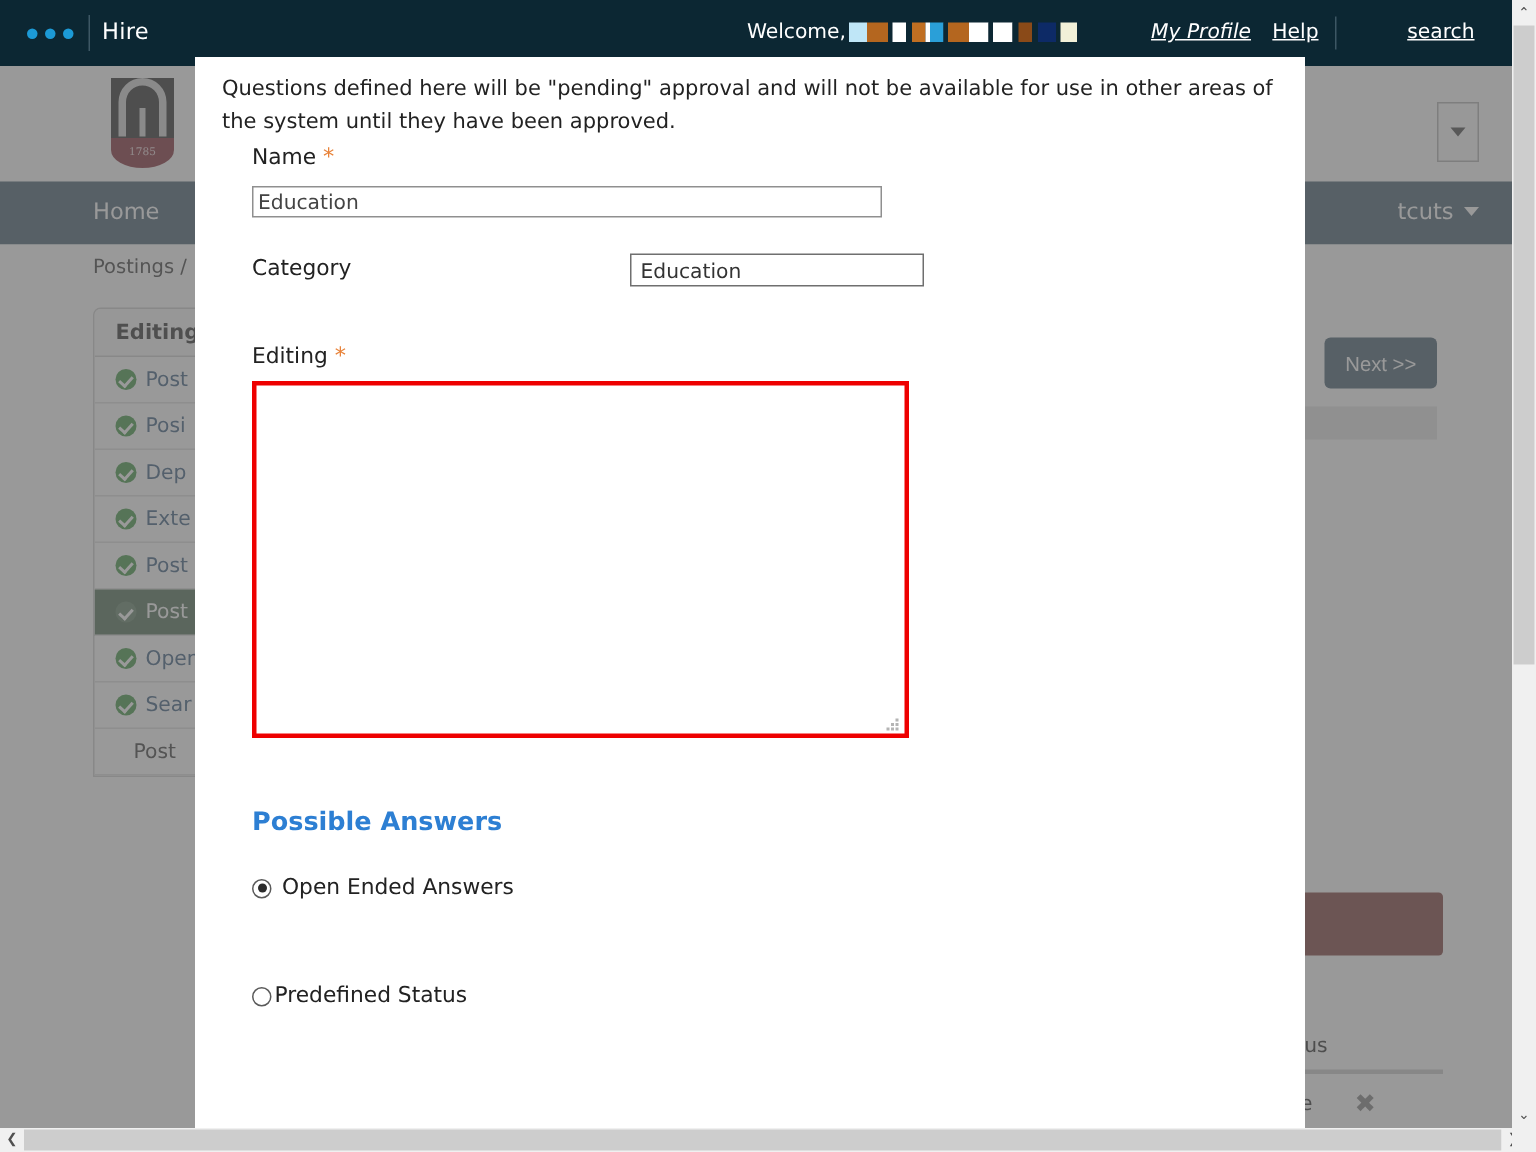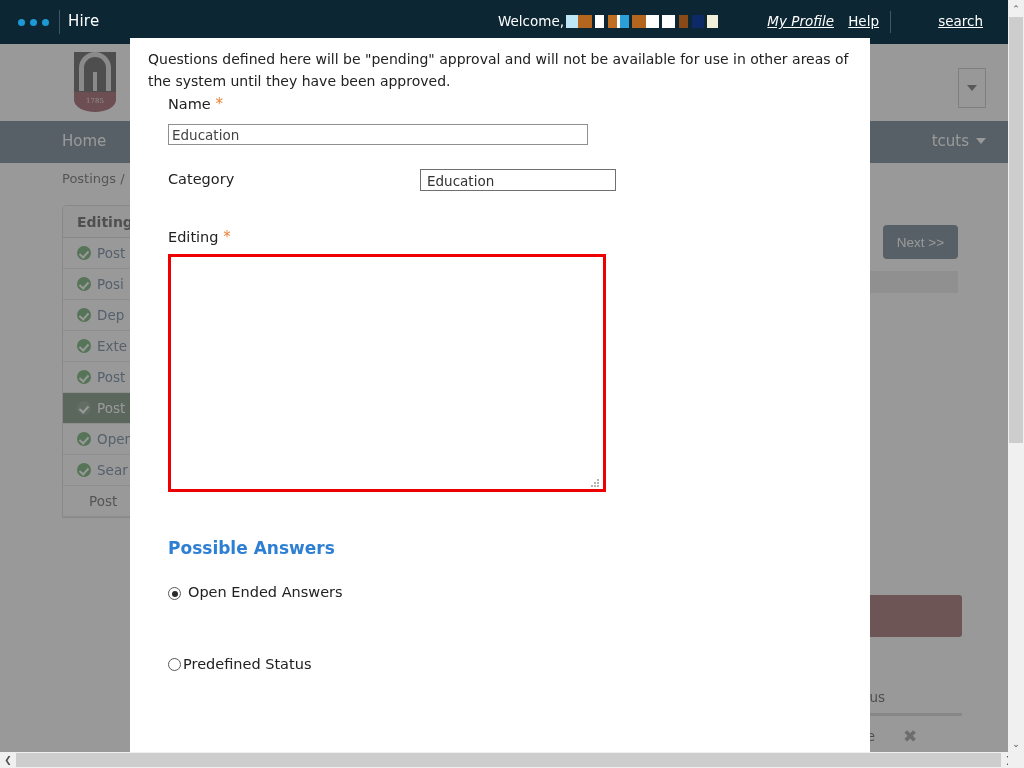--- a/index.html
+++ b/index.html
@@ -281,21 +281,21 @@
   .sec-title {
     position: absolute; left: 38px; top: 500px;
     font-size: 17px; font-weight: bold; color: #2d7fd3;
   }
   .radio-row {
     position: absolute; left: 38px;
     display: flex; align-items: center; gap: 7px;
     font-size: 14.5px; color: #222222;
     cursor: pointer;
   }
-  .radio-open { top: 546px; align-items: flex-end; }
+  .radio-open { top: 546px; }
   .radio-pre  { top: 618px; gap: 2px; }
   .rb {
     width: 13px; height: 13px; border-radius: 50%;
     border: 1px solid #5a5a5a; background: #ffffff;
     position: relative; flex: 0 0 13px;
   }
   .rb.on::after {
     content: ""; position: absolute;
     left: 2.5px; top: 2.5px; width: 6px; height: 6px;
     border-radius: 50%; background: #2b2b2b;

